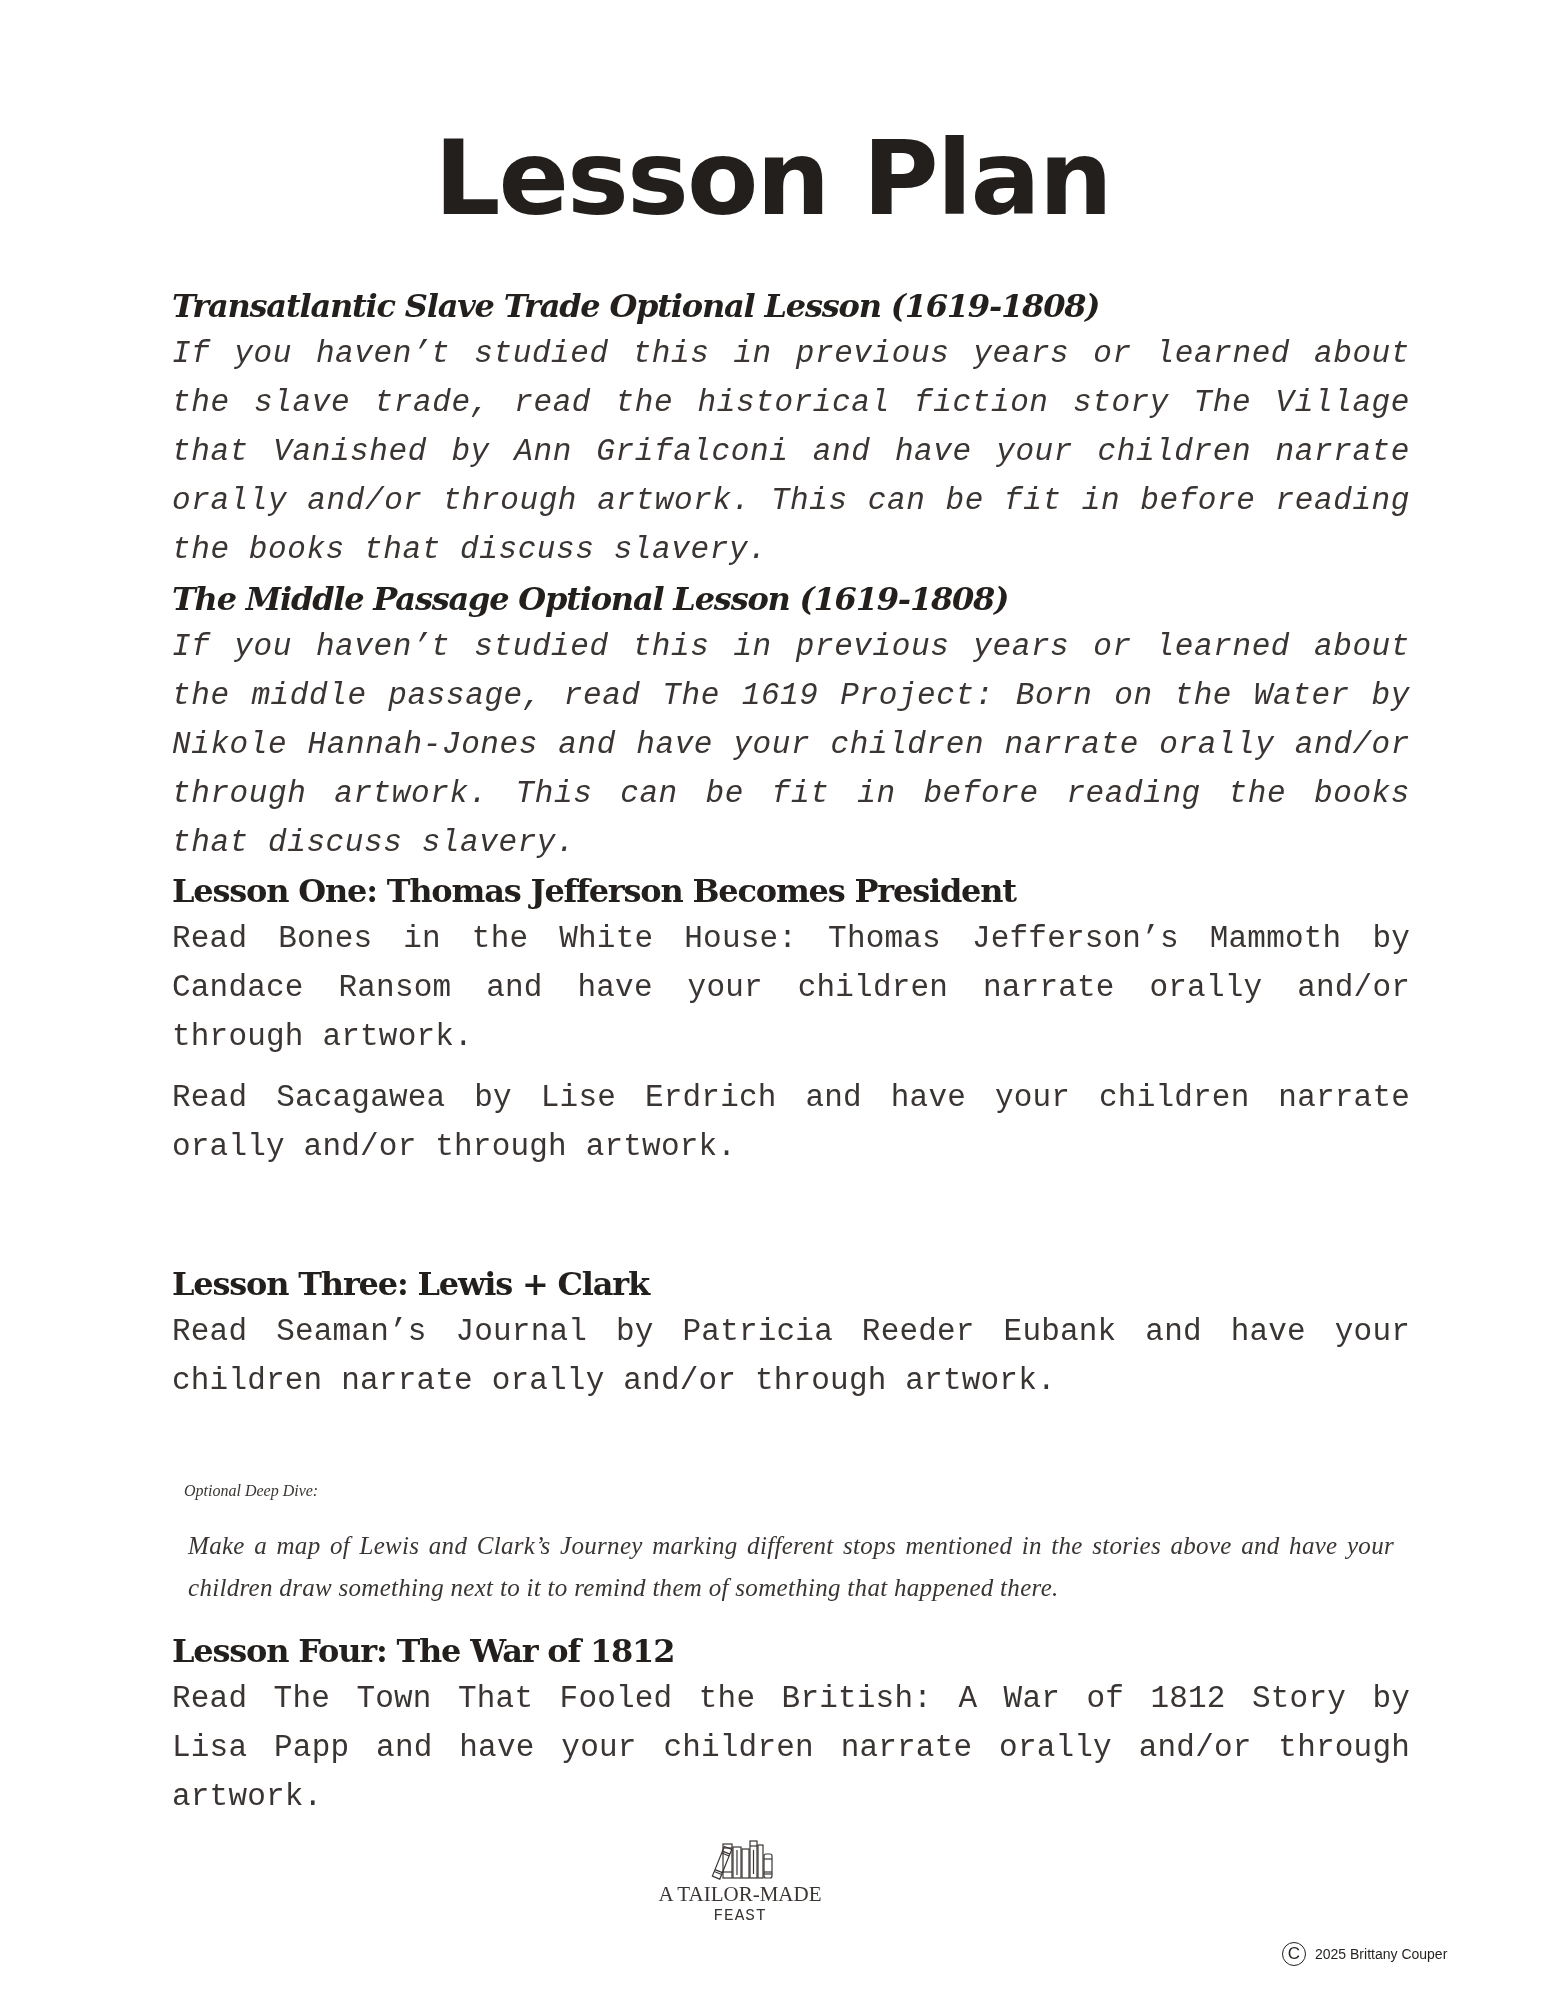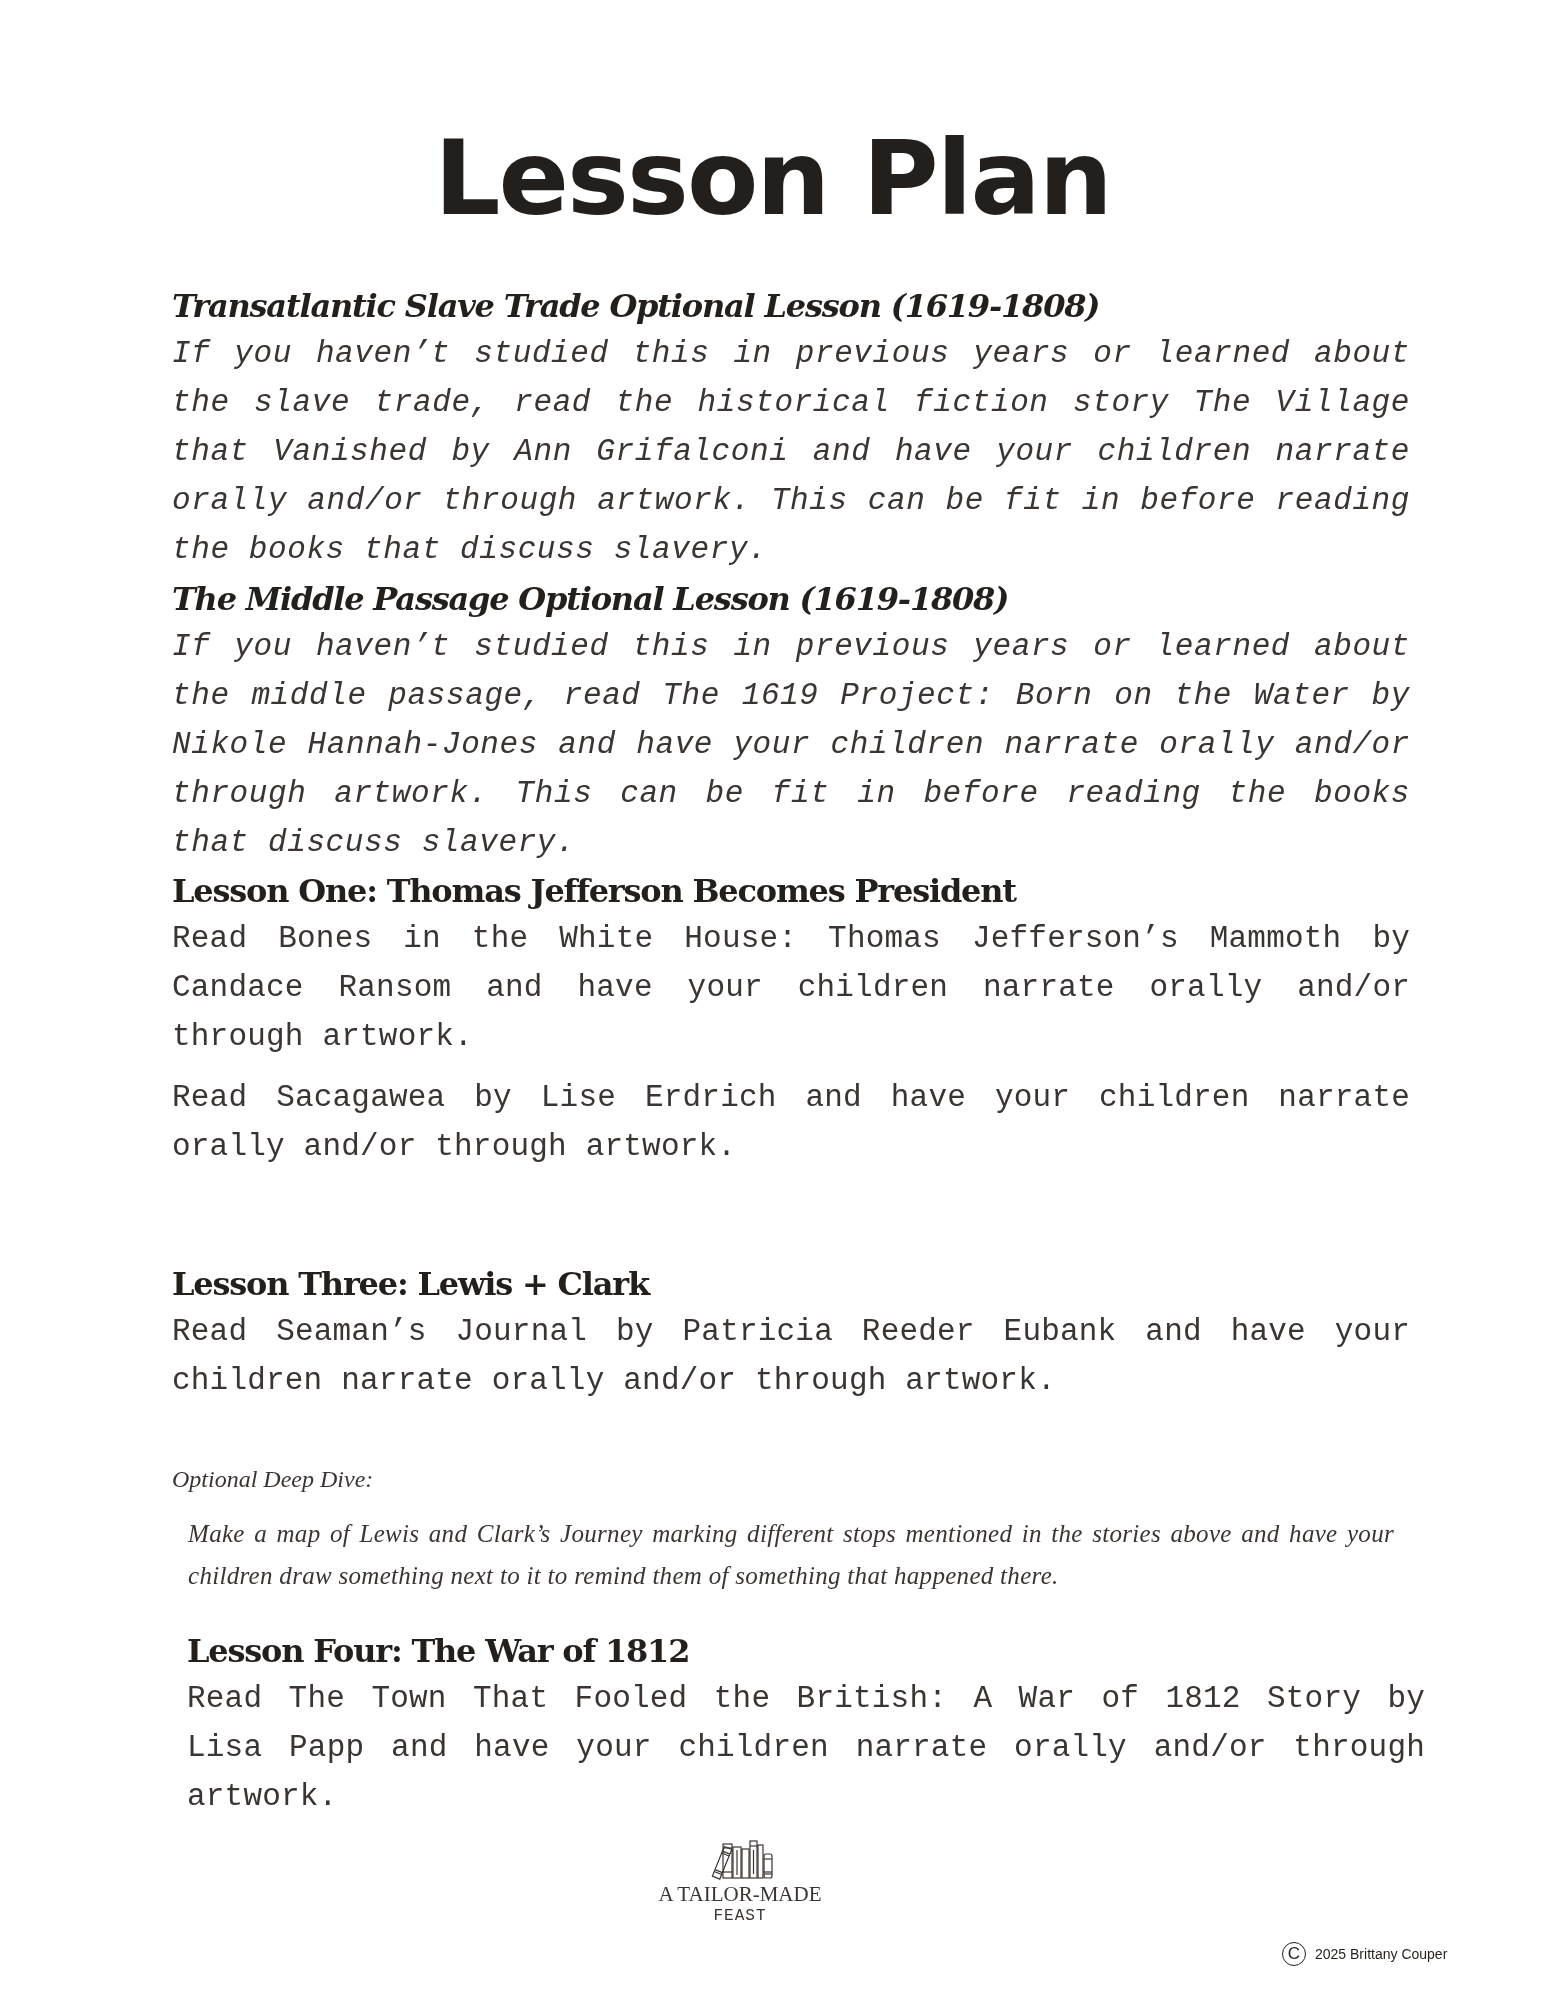--- a/index.html
+++ b/index.html
@@ -61,28 +61,28 @@
     .body-text.italic {
       font-style: italic;
       letter-spacing: 0.6px;
     }
     .sec-1 { position: absolute; top: 0; left: 0; width: 1238px; }
     .sec-2 { position: absolute; top: 293px; left: 0; width: 1238px; }
     .sec-3 { position: absolute; top: 585px; left: 0; width: 1238px; }
     .sec-4 { position: absolute; top: 782px; left: 0; width: 1238px; }
     .sec-5 { position: absolute; top: 978px; left: 0; width: 1238px; }
     .sec-6 { position: absolute; top: 1174px; left: 0; width: 1238px; }
-    .sec-7 { position: absolute; top: 1345px; left: 0; width: 1238px; margin-left: 15px; }
+    .sec-7 { position: absolute; top: 1345px; left: 0; width: 1238px; }
     .deep-label {
       font-family: "Liberation Serif", serif;
       font-style: italic;
-      font-size: 24px;
+      font-size: 16px;
       line-height: 36px;
       color: #3a3532;
-      margin: 0;
+      margin: 12px;
     }
     .deep-text {
       font-family: "Liberation Serif", serif;
       font-style: italic;
       font-size: 25px;
       line-height: 42px;
       color: #3a3532;
       margin: 16px;
       text-align: justify;
       letter-spacing: 0.3px;

